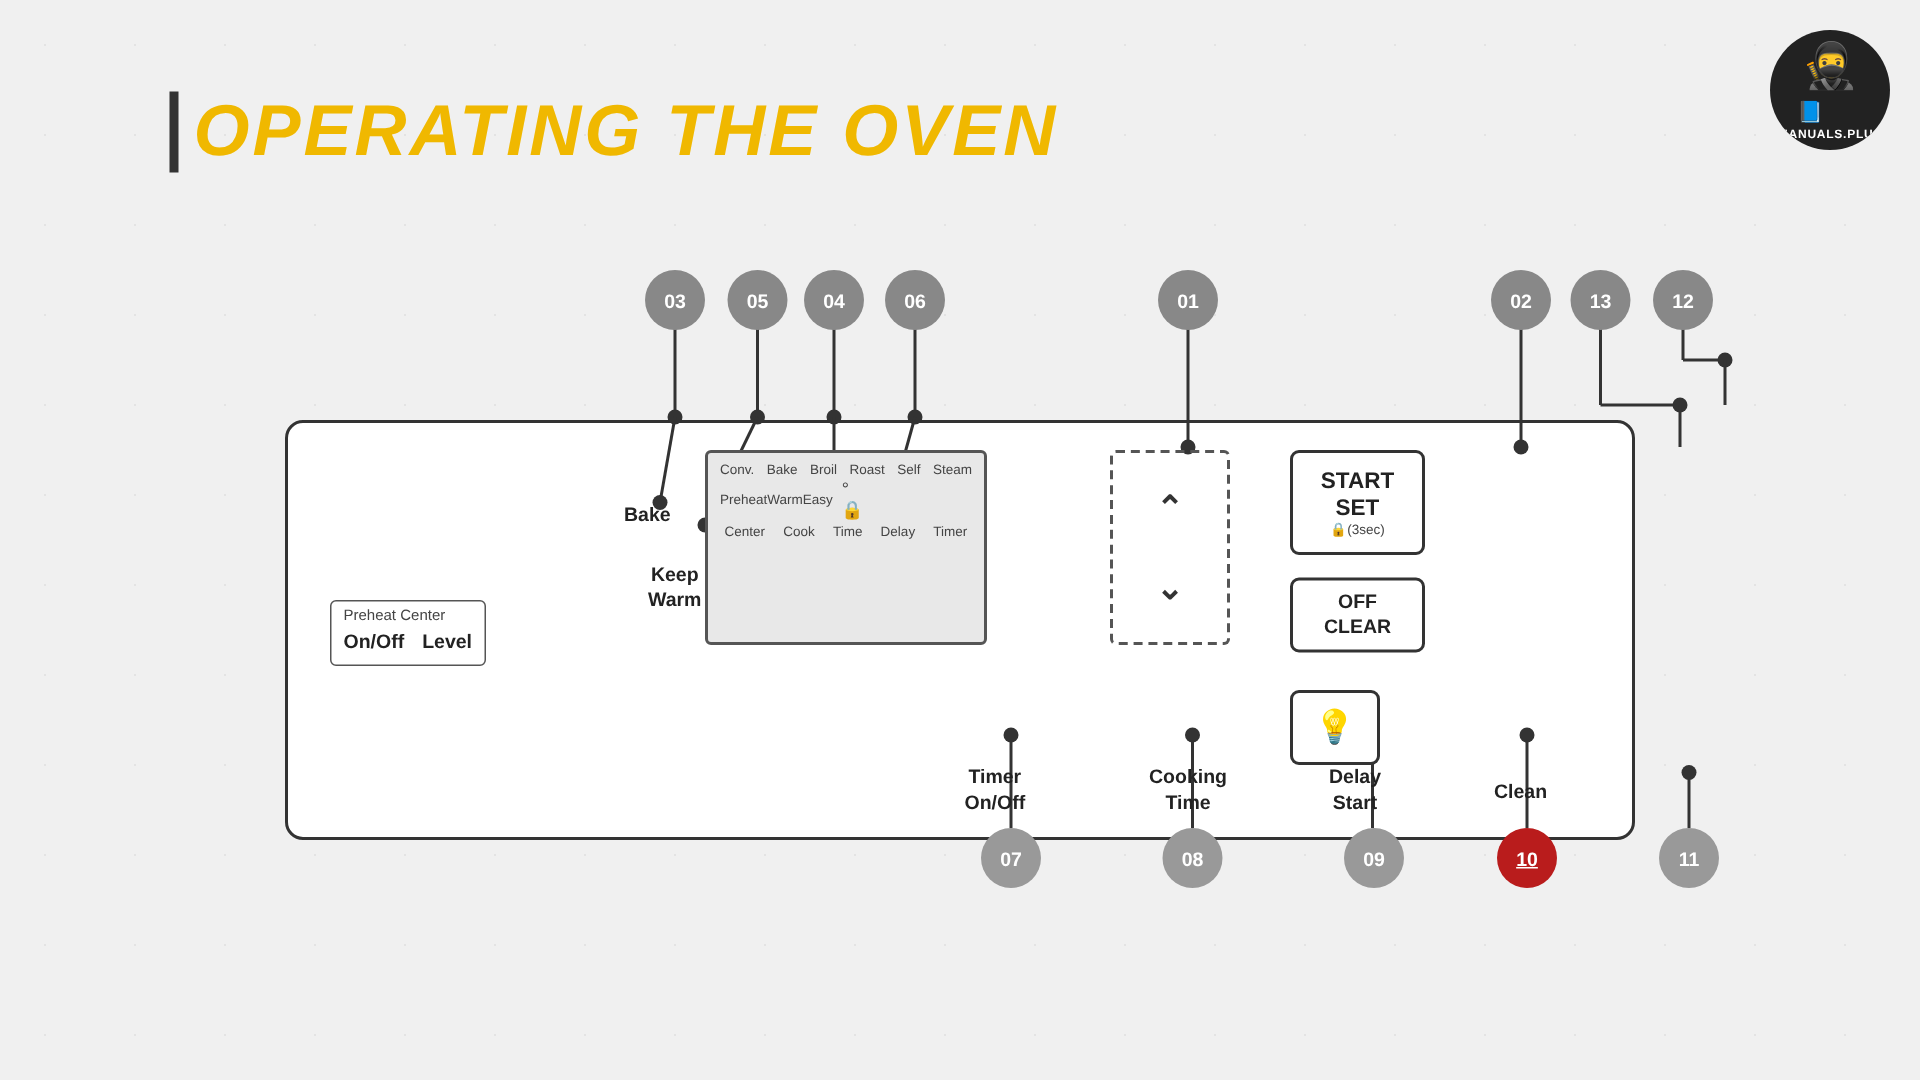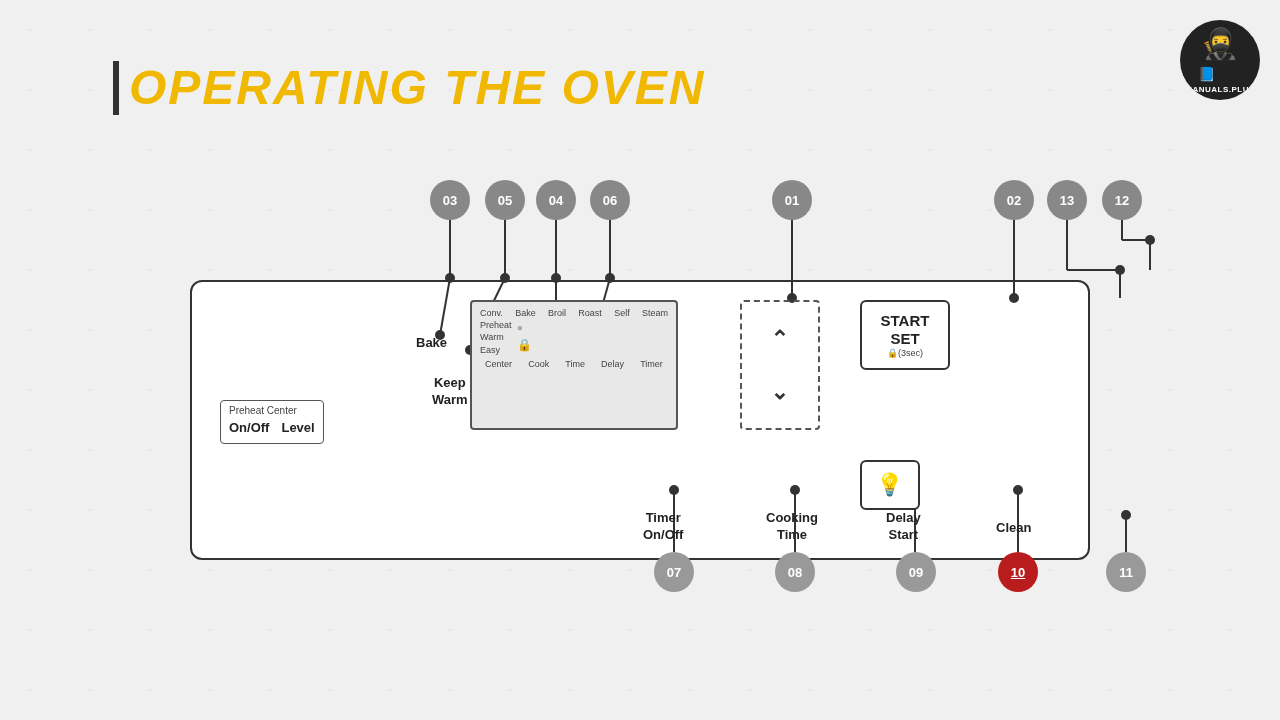--- a/index.html
+++ b/index.html
@@ -148,21 +148,21 @@
       text-align: center;
       line-height: 1.3;
       z-index: 10;
     }
 
     
     .display-screen {
       position: absolute;
       top: 120px;
       left: 310px;
-      width: 208px;
+      width: 188px;
       height: 130px;
       border: 2px solid #555;
       border-radius: 4px;
       background: #e8e8e8;
       display: flex;
       flex-direction: column;
       align-items: center;
       justify-content: flex-start;
       padding: 6px 8px 4px;
       z-index: 10;
@@ -427,21 +427,21 @@
   <div class="display-screen">
     <div class="display-indicators">
       <span>Conv.</span>
       <span>Bake</span>
       <span>Broil</span>
       <span>Roast</span>
       <span>Self</span>
       <span>Steam</span>
     </div>
     <div style="display:flex;align-items:center;width:100%;">
-      <div style="display:flex;flex-direction:column;font-size:9px;color:#444;margin-right:4px;line-height:1.4;">
+      <div style="display:flex;flex-direction:row;font-size:9px;color:#444;margin-right:4px;line-height:1.4;">
         <span>Preheat</span>
         <span>Warm</span>
         <span>Easy</span>
       </div>
       <div style="display:flex;flex-direction:column;font-size:12px;color:#444;margin-left:2px;">
         <span>°</span>
         <span>🔒</span>
       </div>
     </div>
     <div class="display-bottom">
@@ -456,20 +456,23 @@
   <div class="arrow-area">
     <div class="arrow-btn">⌃</div>
     <div class="arrow-btn">⌄</div>
   </div>
 
   <div class="start-btn">
     <div class="start-btn-label">START<br>SET</div>
     <div class="start-btn-sub">🔒(3sec)</div>
   </div>
 
+  <div class="off-btn">
+    <div class="off-btn-label">OFF<br>CLEAR</div>
+  </div>
 
   <div class="light-btn">
     <span>💡</span>
   </div>
 
   <div class="warming-box">
     <div class="warming-label">Preheat Center</div>
     <div class="warming-btns">
       <span class="warming-btn-text">On/Off</span>
       <span class="warming-btn-text">Level</span>

